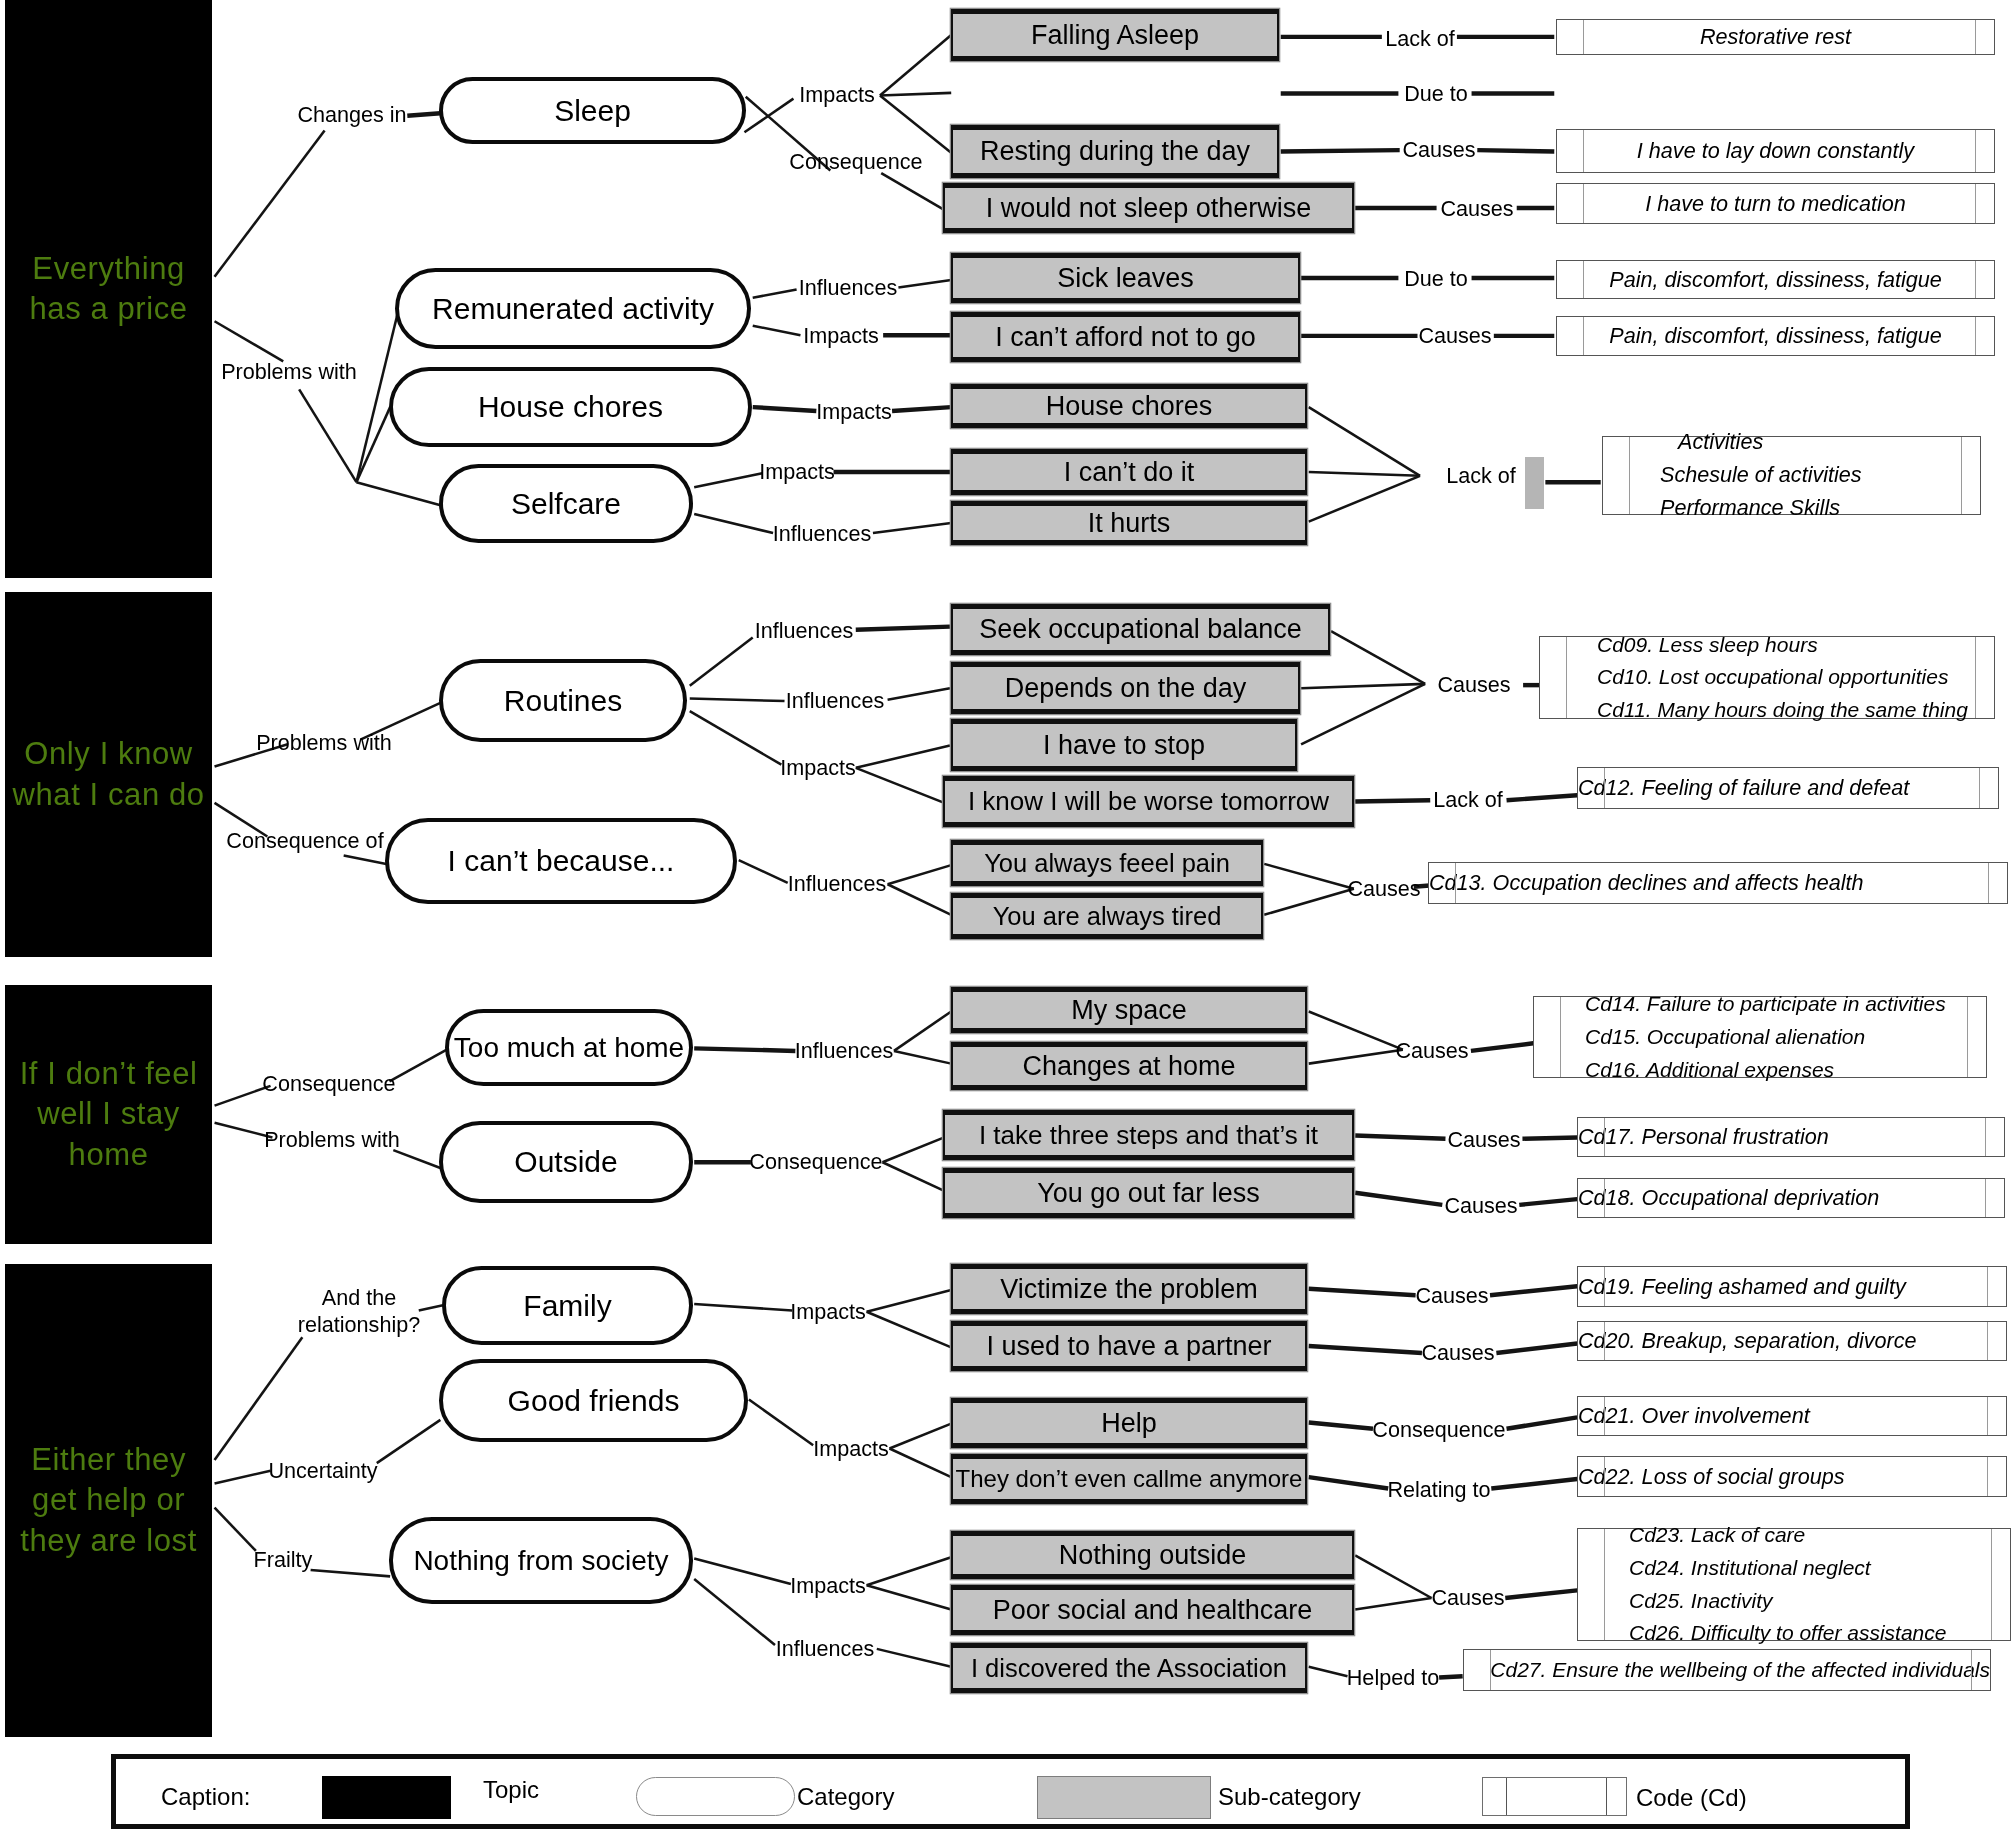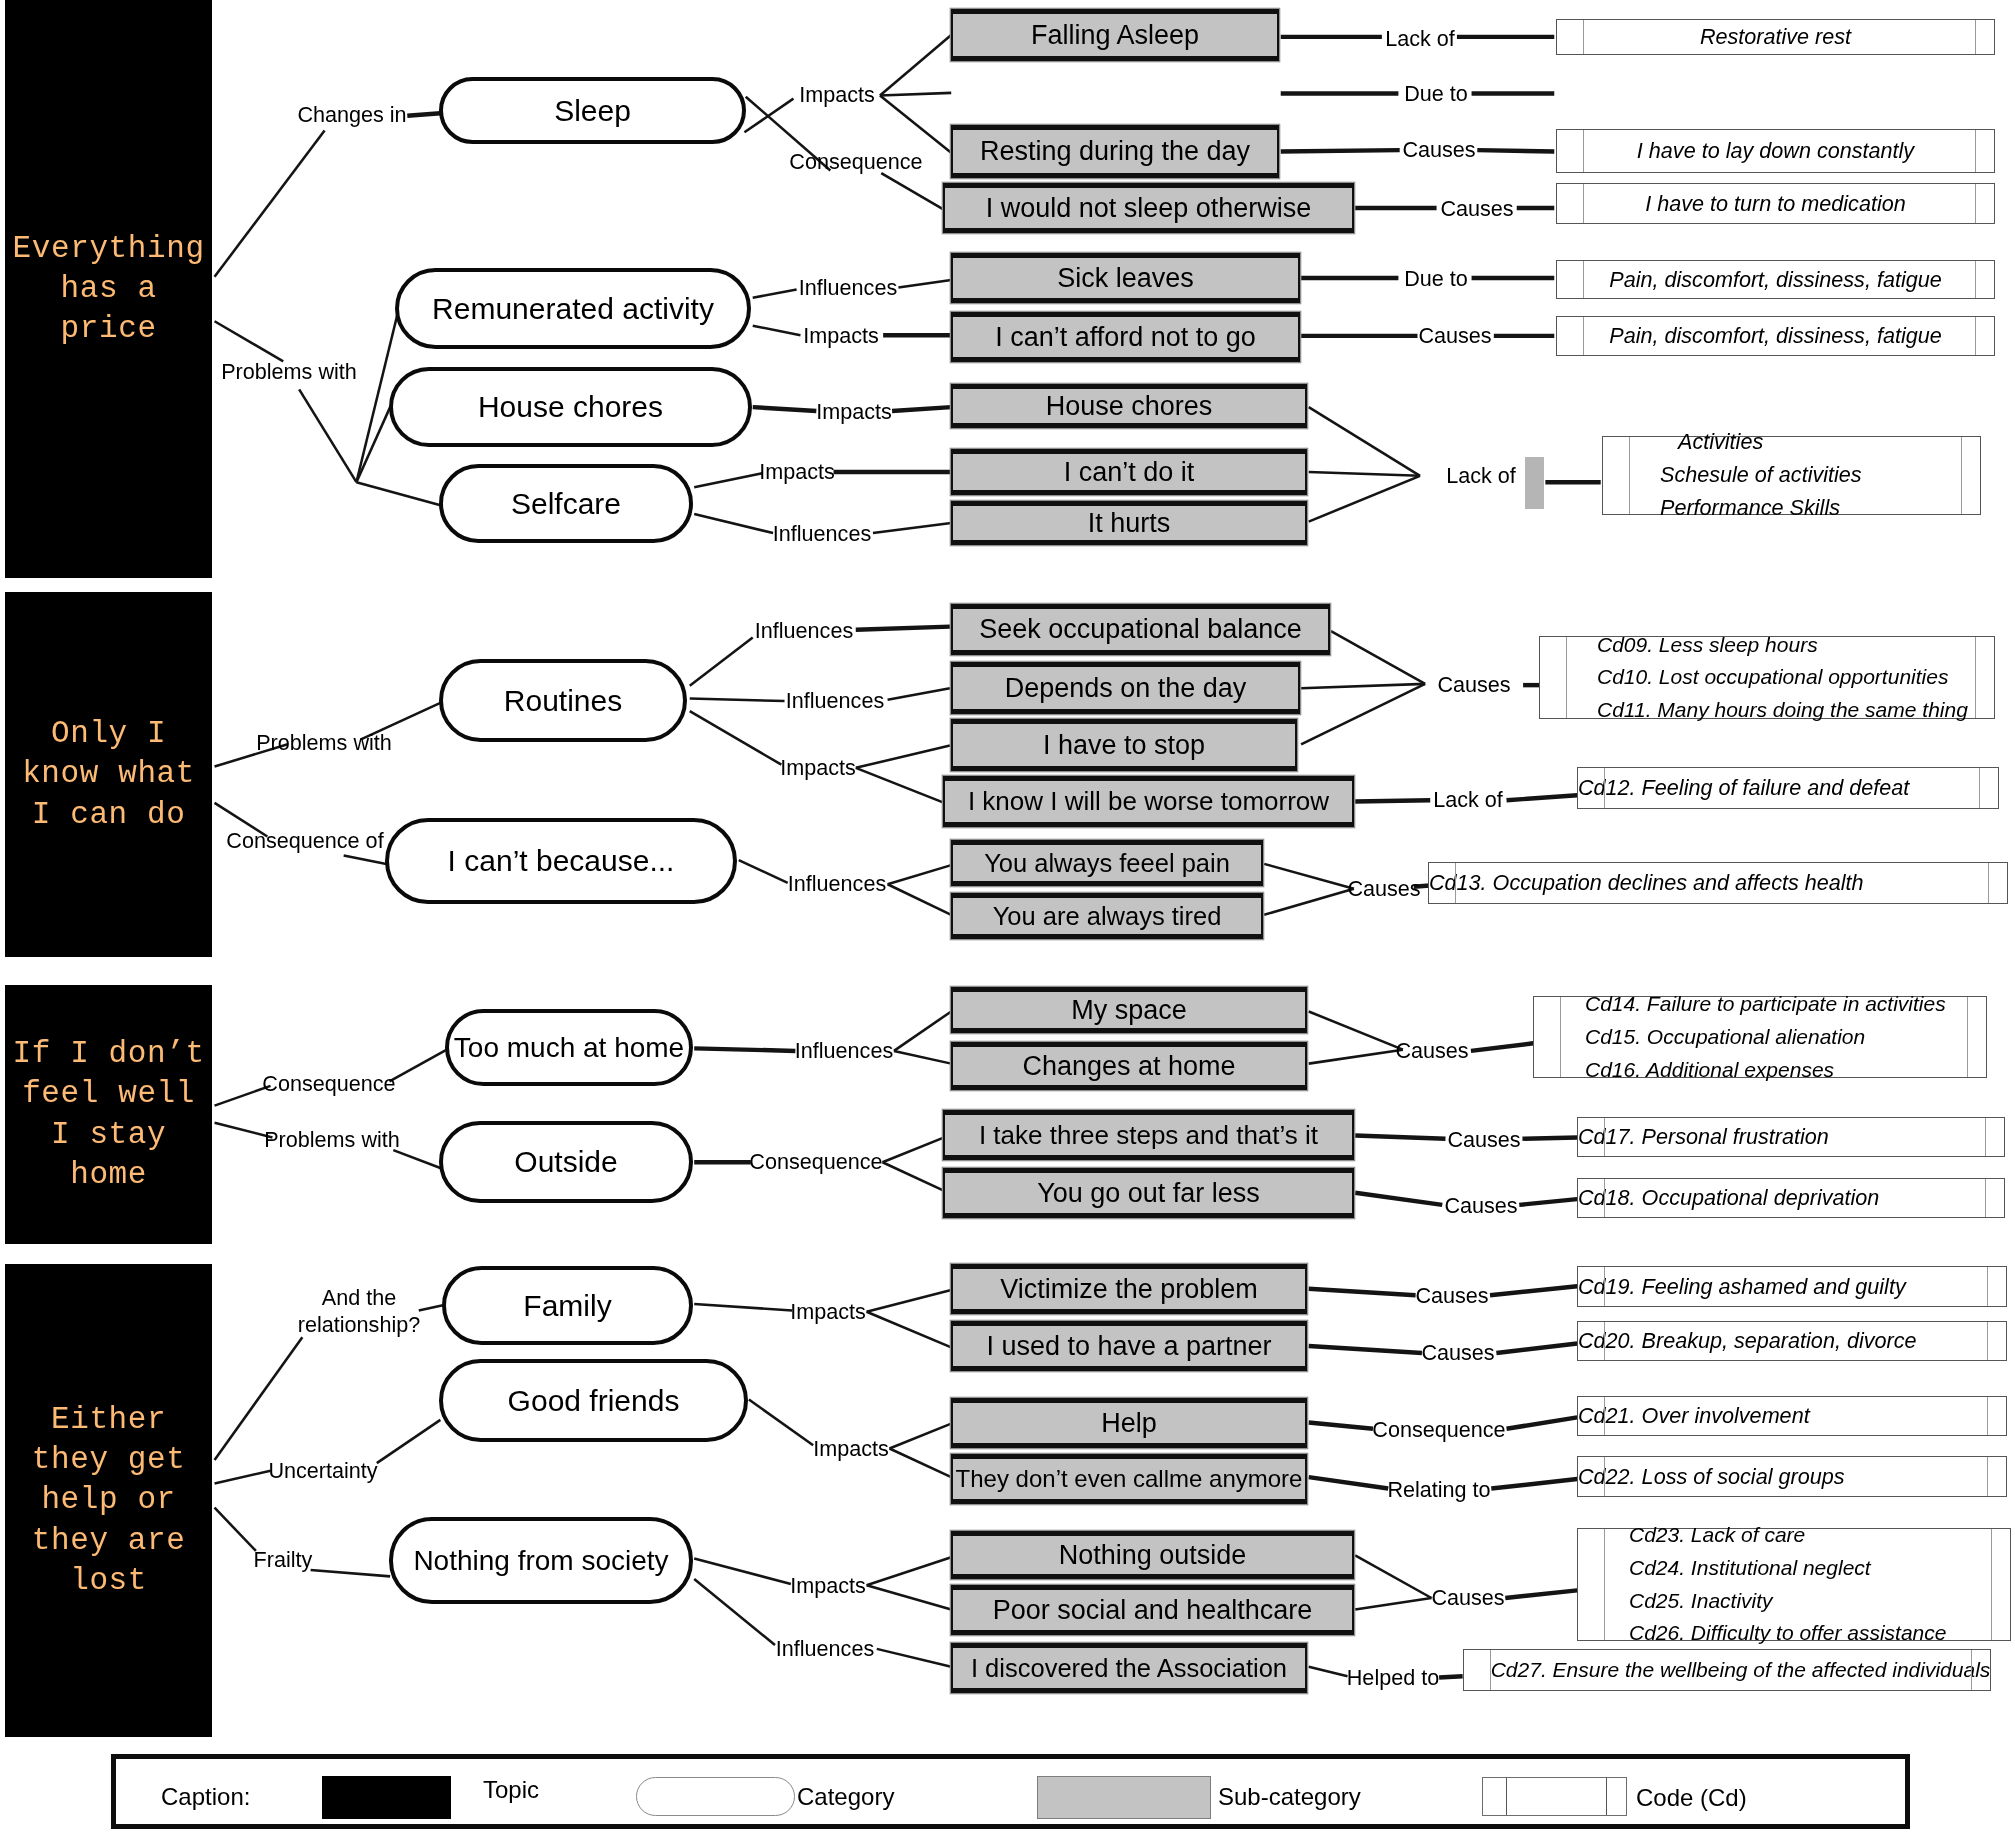--- a/index.html
+++ b/index.html
@@ -3,36 +3,36 @@
 <meta charset="utf-8">
 <style>
   html,body{margin:0;padding:0;background:#ffffff;}
   #canvas{position:relative;width:2015px;height:1834px;background:#ffffff;overflow:hidden;
           font-family:"Liberation Sans","DejaVu Sans",sans-serif;color:#000;}
   svg.wires{position:absolute;left:0;top:0;width:2015px;height:1834px;}
   svg.wires line{stroke:#141414;}
   svg.wires line.d{stroke-width:4px;}
   svg.wires line.s{stroke-width:7px;}
 
-  .topic{position:absolute;background:#000;color:#fdba74;display:flex;align-items:center;justify-content:center;
-         text-align:center;font-size:31px;line-height:1.3;letter-spacing:0.6px;padding:0 5.1px;box-sizing:border-box;font-family:Liberation Mono, monospace;}
+  .topic{position:absolute;background:#000;color:#4d7c0f;display:flex;align-items:center;justify-content:center;
+         text-align:center;font-size:31px;line-height:1.3;letter-spacing:0.6px;padding:0 5.1px;box-sizing:border-box;}
   .cat{position:absolute;background:#fff;border:4.5px solid #0a0a0a;border-radius:43px;display:flex;align-items:center;
        justify-content:center;font-size:30px;box-sizing:border-box;white-space:nowrap;}
   .sub{position:absolute;background:#c3c3c3;border:2.5px solid #101010;border-top-width:5.1px;border-bottom-width:5.1px;
        display:flex;align-items:center;justify-content:center;font-size:27px;box-sizing:border-box;white-space:nowrap;
        box-shadow:0 0 0 1.3px #8f8f8f;}
   .sub.cram{font-size:24px;}
   .code{position:absolute;background:#fff;border:1.9px solid #555;box-sizing:border-box;font-style:italic;font-size:21.6px;
         display:flex;align-items:center;justify-content:center;white-space:nowrap;}
   .code::before{content:"";position:absolute;top:0;bottom:0;left:25.5px;width:1.3px;background:#9a9a9a;}
   .code::after{content:"";position:absolute;top:0;bottom:0;right:18px;width:1.3px;background:#9a9a9a;}
   .code.multi{flex-direction:column;align-items:flex-start;justify-content:center;padding-left:57px;gap:6.4px;}
   .code.multi span{display:block;line-height:1.25;}
   .code.left{justify-content:flex-start;}
-  .code.tight{font-size:21px;padding-left:27px;justify-content:center;}
+  .code.tight{font-size:21px;padding-left:27px;justify-content:flex-end;}
   .code.indent1 span:first-child{padding-left:18px;}
   .rel{position:absolute;transform:translate(-50%,-50%);font-size:21.6px;white-space:nowrap;text-align:center;}
   .rel.wrap{white-space:normal;width:165px;line-height:1.25;}
   .grayrect{position:absolute;background:#b5b5b5;}
 
   .caption-box{position:absolute;left:111px;top:1754px;width:1799px;height:75px;border:5.7px solid #0d0d0d;
                background:#fff;box-sizing:border-box;}
   .cap-label{position:absolute;font-size:24px;transform:translate(0,-50%);}
   .cap-topic{position:absolute;background:#000;}
   .cap-cat{position:absolute;background:#fff;border:1.9px solid #8a8a8a;border-radius:20.4px;box-sizing:border-box;}

